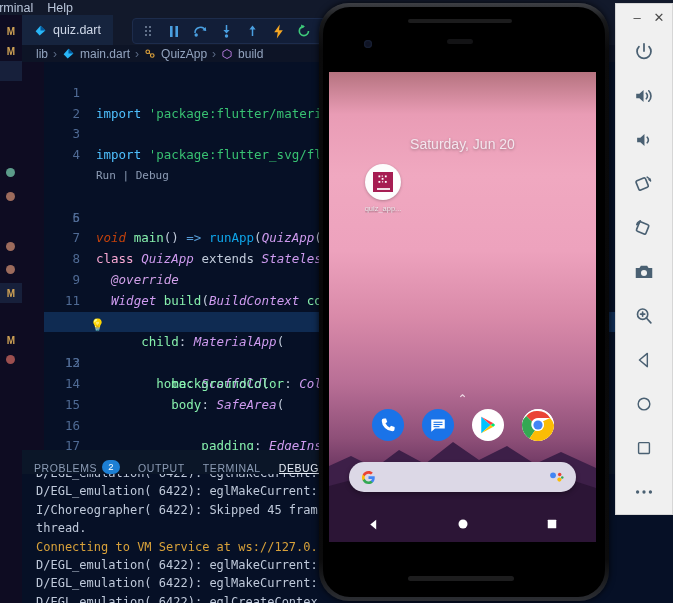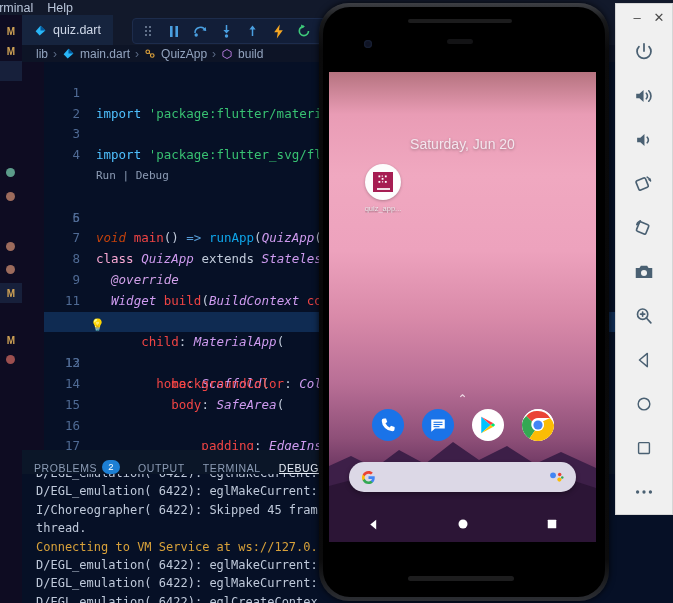--- a/index.html
+++ b/index.html
@@ -104,21 +104,21 @@
   .code { position: absolute; left: 52px; color: #c8d3e6; }
   .bulb { position: absolute; left: 46px; top: 3px; font-size: 12px; }
   .codelens {
     position: absolute; left: 52px; color: #8d9cb5; font-size: 11px;
   }
   .kw   { color: #4fc1ff; }      
   .kw2  { color: #569cd6; }
   .str  { color: #38c172; }
   .typ  { color: #cf9bf0; font-style: italic; }
   .fn   { color: #0ea5e9; }
-  .fld  { color: #ef4444; }
+  .fld  { color: #86efac; }
   .pun  { color: #c0cada; }
   .void { color: #c2410c; font-style: italic; }
   .cls  { color: #f9a8d4; }
   .ann  { color: #d0a0e8; font-style: italic; }
 
   .vscroll {
     position: absolute; right: 18px; top: 0; width: 5px; height: 300px;
     background: #5d6c84; border-radius: 3px; opacity: .75;
   }
 

